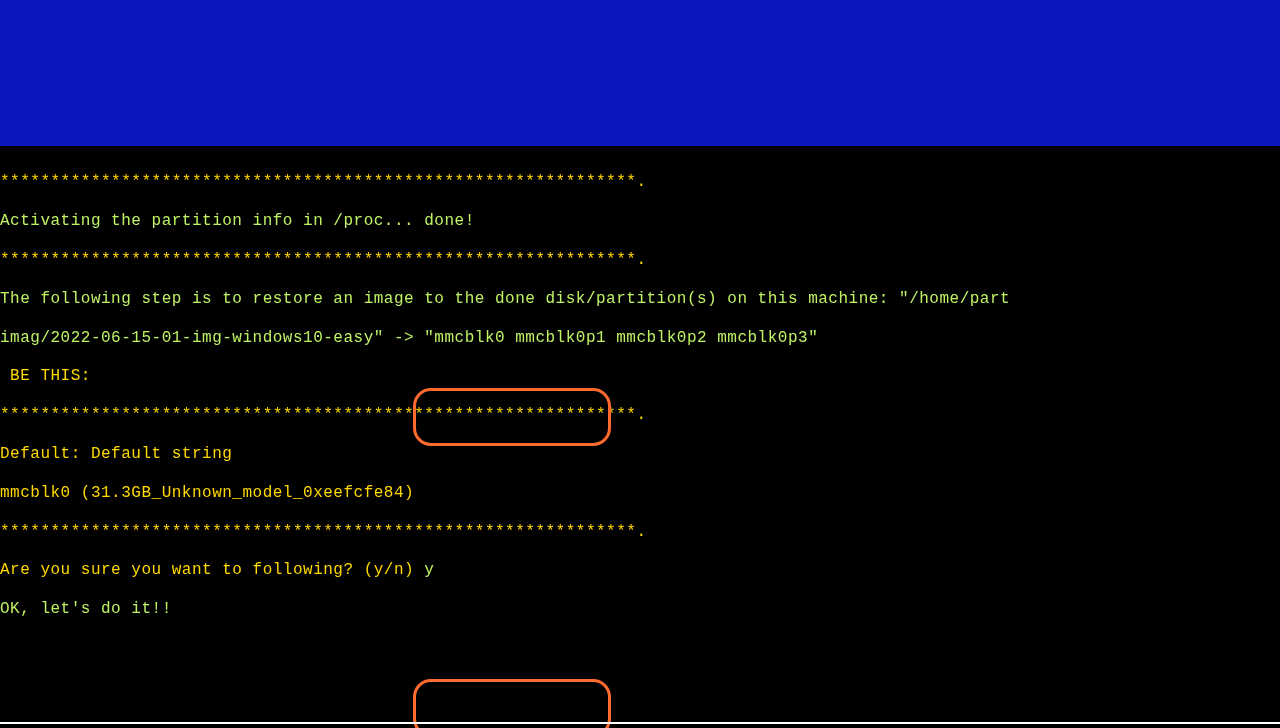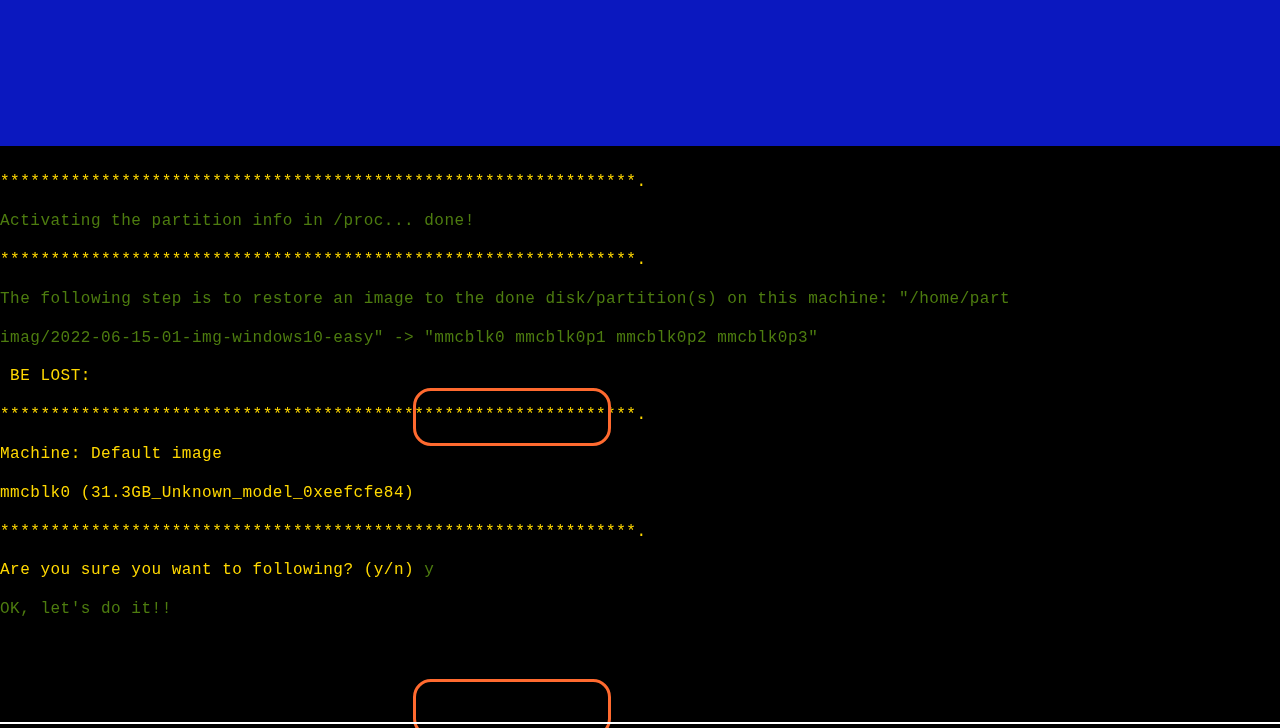--- a/index.html
+++ b/index.html
@@ -1,41 +1,41 @@
 <!DOCTYPE html>
 <html><head>
 <meta charset="utf-8">
 <style>
 html,body{margin:0;padding:0;width:1280px;height:728px;overflow:hidden;background:#000;font-family:"Courier New",monospace;font-size:16px;line-height:19.4px;letter-spacing:0.5px}
 .screen{position:relative;width:1280px;height:728px}
 .banner{position:absolute;top:0;left:0;width:1280px;height:146px;background:#0b18bf}
 .term{position:absolute;top:154px;left:0;width:1280px;color:#fff;white-space:pre}
 .y{color:#ffd800}
-.w{color:#4d7c0f}
+.w{color:#bef264}
 .line{height:19.4px}
 .hl{position:absolute;border:3px solid #ff6a2f;border-radius:18px;pointer-events:none}
 .hl1{left:413px;top:388px;width:192px;height:52px}
 .hl2{left:413px;top:679px;width:192px;height:52px}
 .hr{position:absolute;left:0;top:722px;width:1280px;height:2px;background:#fff}
 </style>
 </head>
 <body>
 
 <div class="screen">
   <div class="banner"></div>
 
   <div class="term">
 <div class="line y">***************************************************************.</div>
 <div class="line w">Activating the partition info in /proc... done!</div>
 <div class="line y">***************************************************************.</div>
 <div class="line w">The following step is to restore an image to the done disk/partition(s) on this machine: "/home/part</div>
 <div class="line w">imag/2022-06-15-01-img-windows10-easy" -&gt; "mmcblk0 mmcblk0p1 mmcblk0p2 mmcblk0p3"</div>
-<div class="line y"> BE LOST:</div>
+<div class="line y"> BE THIS:</div>
 <div class="line y">***************************************************************.</div>
-<div class="line y">Machine: Default image</div>
+<div class="line y">Default: Default string</div>
 <div class="line y">mmcblk0 (31.3GB_Unknown_model_0xeefcfe84)</div>
 <div class="line y">***************************************************************.</div>
 <div class="line"><span class="y">Are you sure you want to following? (y/n) </span><span class="w">y</span></div>
 <div class="line w">OK, let's do it!!</div>
 
 
 
 
 
 

